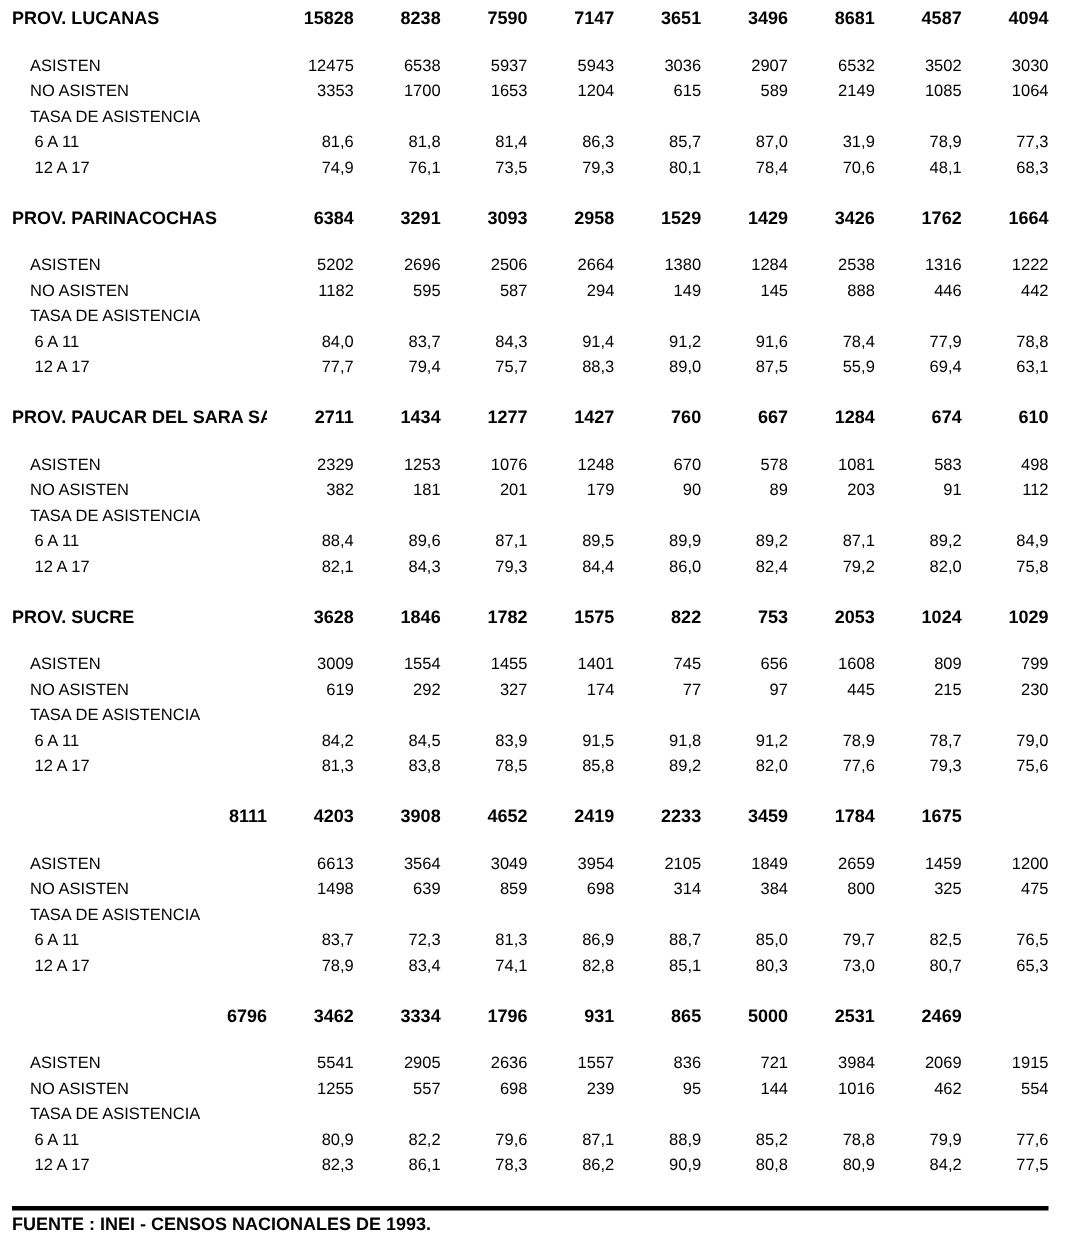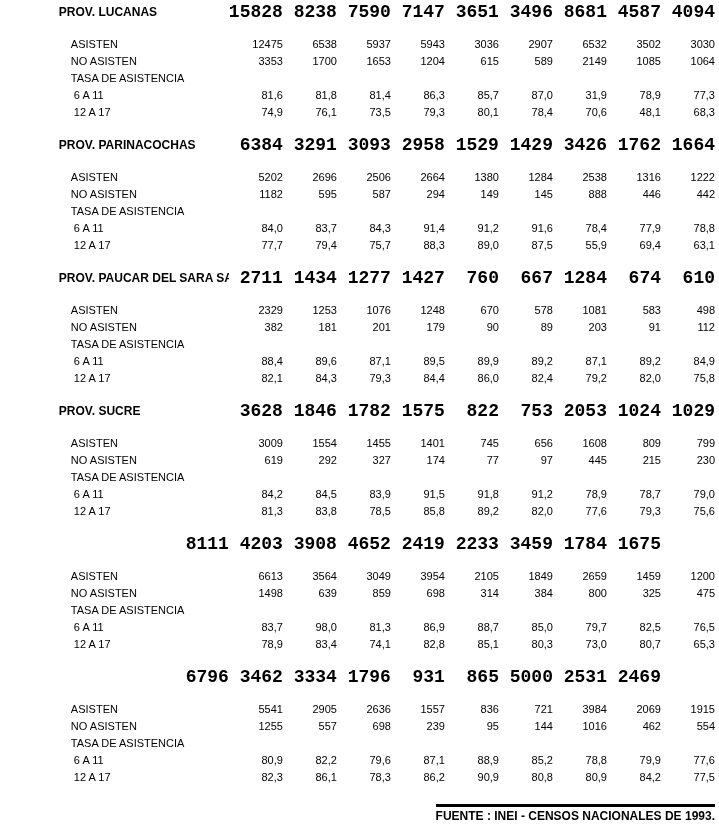--- a/index.html
+++ b/index.html
@@ -7,24 +7,23 @@
     width: 719px;
     height: 824px;
     background: #ffffff;
     color: #000000;
     font-family: "Liberation Sans", "DejaVu Sans", sans-serif;
     overflow: hidden;
   }
   #doc {
     width: 719px;
     height: 824px;
-    padding: 4px 4px 0 8px;
+    padding: 4px 20px 0 8px;
     display: flex;
     flex-direction: column;
-    align-items: flex-end;
   }
   .province-block { margin-bottom: 16px; }
   .row {
     display: grid;
     grid-template-columns: 170px repeat(9, 1fr);
     height: 17px;
     line-height: 17px;
     align-items: center;
   }
   .province-row {
@@ -38,21 +37,21 @@
     overflow: hidden;
     text-align: left;
   }
   .indent-1 .label-cell { padding-left: 12px; }
   .indent-2 .label-cell { padding-left: 15px; }
   .num-cell {
     text-align: right;
     white-space: nowrap;
     font-size: 11px;
   }
-  .province-row .num-cell { font-size: 18px; font-weight: bold; font-family: Liberation Mono, monospace; }
+  .province-row .num-cell { font-size: 12px; font-weight: bold; }
   #footer {
     margin-top: auto;
     border-top: 3px solid #000000;
     padding-top: 2px;
   }
   #footer .source-text {
     font-weight: bold;
     font-size: 12px;
     line-height: 15px;
   }
@@ -402,21 +401,21 @@
           <div class="num-cell"></div>
           <div class="num-cell"></div>
           <div class="num-cell"></div>
           <div class="num-cell"></div>
           <div class="num-cell"></div>
           <div class="num-cell"></div>
         </div>
         <div class="row data-row indent-2">
           <div class="label-cell">6 A 11</div>
           <div class="num-cell">83,7</div>
-          <div class="num-cell">98,0</div>
+          <div class="num-cell">72,3</div>
           <div class="num-cell">81,3</div>
           <div class="num-cell">86,9</div>
           <div class="num-cell">88,7</div>
           <div class="num-cell">85,0</div>
           <div class="num-cell">79,7</div>
           <div class="num-cell">82,5</div>
           <div class="num-cell">76,5</div>
         </div>
         <div class="row data-row indent-2">
           <div class="label-cell">12 A 17</div>

